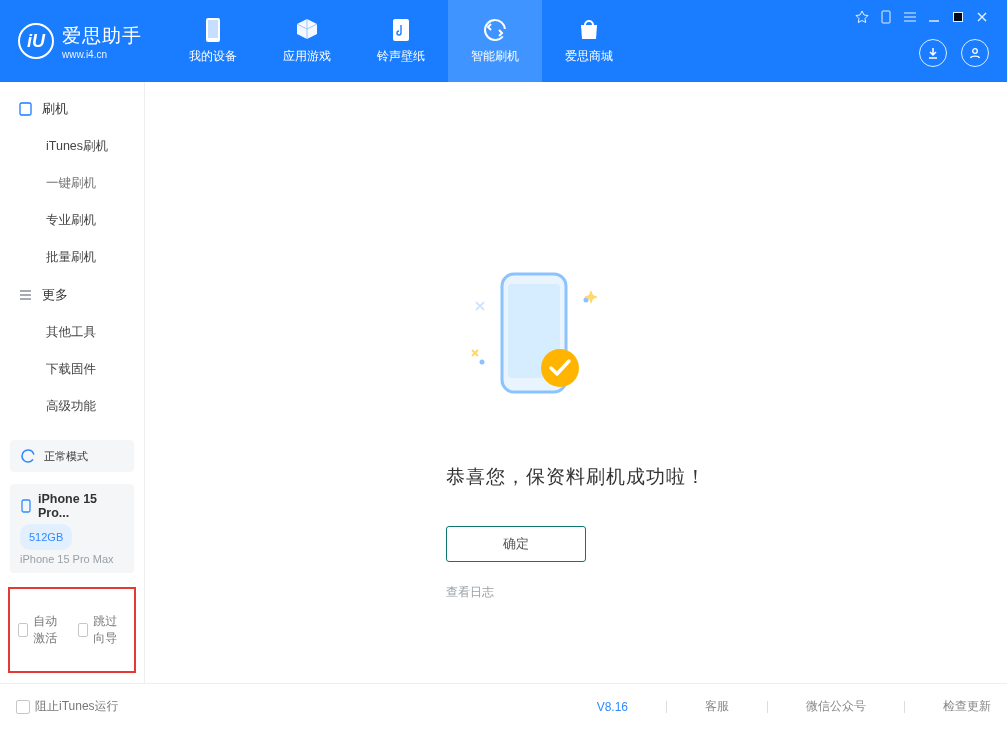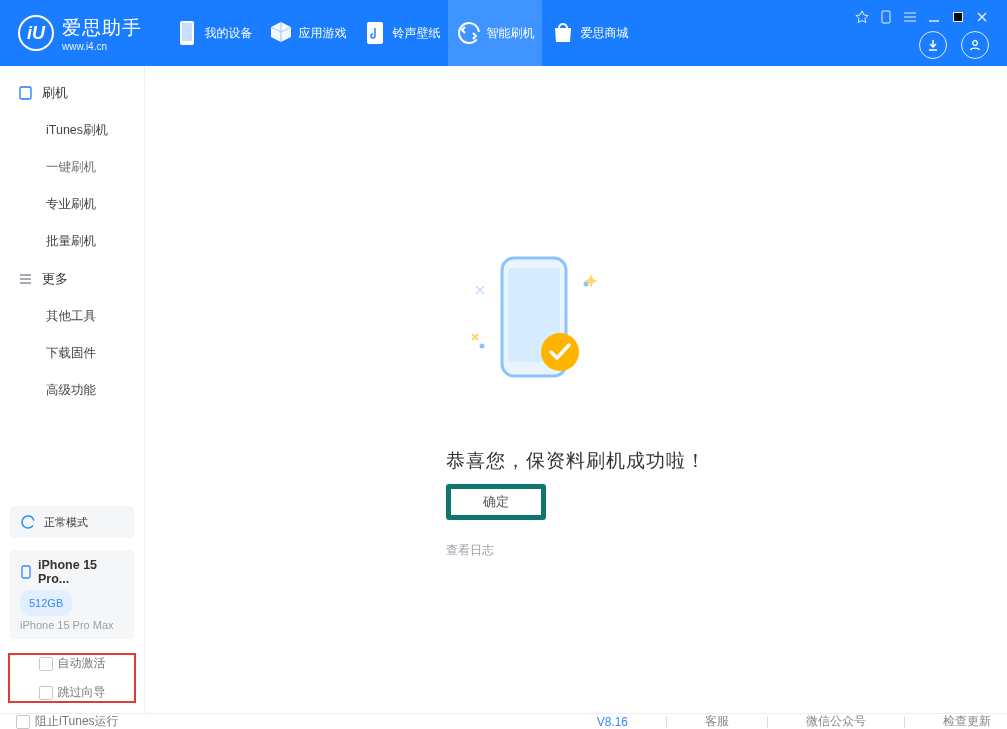--- a/index.html
+++ b/index.html
@@ -1,51 +1,51 @@
 <!DOCTYPE html>
 <html><head>
 <meta charset="utf-8">
 <style>
   * { box-sizing: border-box; margin: 0; padding: 0; }
   body { font-family: "Microsoft YaHei", Arial, sans-serif; font-size: 13px; color: #333; background: #fff; }
   .window { width: 1007px; height: 729px; display: flex; flex-direction: column; position: relative; }
-  .header { height: 66px; background: linear-gradient(to bottom, #1a7cff, #1a7cff); color: #fff; display: flex; align-items: center; padding: 0 18px; }
+  .header { height: 82px; background: linear-gradient(to bottom, #1a7cff, #1a7cff); color: #fff; display: flex; align-items: center; padding: 0 18px; }
   .logo-area { display: flex; align-items: center; gap: 8px; margin-right: 24px; }
   .logo-icon { width: 36px; height: 36px; border: 2px solid #fff; border-radius: 50%; display: flex; align-items: center; justify-content: center; font-weight: bold; font-size: 18px; font-style: italic; }
   .logo-text-line1 { font-size: 19px; font-weight: 500; letter-spacing: 1px; }
   .logo-text-line2 { font-size: 10px; opacity: .9; }
   .nav { display: flex; height: 100%; flex: 1; }
-  .nav-item { width: 94px; height: 100%; display: flex; flex-direction: row; align-items: center; justify-content: center; gap: 5px; cursor: pointer; font-size: 12px; }
+  .nav-item { width: 94px; height: 100%; display: flex; flex-direction: column; align-items: center; justify-content: center; gap: 5px; cursor: pointer; font-size: 12px; }
   .nav-item.active { background: #3f94ff; }
   .nav-icon { width: 26px; height: 26px; display: flex; align-items: center; justify-content: center; }
   .title-right { display: flex; align-items: center; gap: 14px; margin-left: auto; }
   .title-sys { display: flex; align-items: center; gap: 10px; position: absolute; top: 10px; right: 18px; }
   .tbtn { width: 14px; height: 14px; display:flex; align-items:center; justify-content:center; cursor: pointer; opacity:.9;}
   .round-btn { width: 28px; height: 28px; border: 1.6px solid rgba(255,255,255,.85); border-radius: 50%; display:flex; align-items:center; justify-content:center; cursor:pointer;}
   .body { flex: 1; display: flex; min-height:0;}
   .sidebar { width: 145px; border-right: 1px solid #eee; display:flex; flex-direction:column; padding-top: 8px;}
   .side-sec-head { display:flex; align-items:center; gap:10px; padding: 10px 18px; color:#333; font-size:13px; font-weight:500;}
   .side-sec-head .ico { width:14px; height:14px; display:flex; align-items:center; justify-content:center;}
   .side-item { padding: 10px 18px 10px 46px; font-size: 12.5px; color:#444; cursor:pointer;}
   .side-item.active { color: #737373; }
   .side-spacer { flex:1; }
   .mode-box { margin: 8px 10px; background: #f5f6f8; border-radius: 4px; display:flex; align-items:center; gap:8px; padding:8px 10px; font-size:11px; font-weight:500;}
   .device-box { margin: 4px 10px 8px; background:#f5f6f8; border-radius:4px; padding:8px 10px;}
   .device-title { font-weight:600; font-size:12.5px; display:flex; align-items:center; gap:6px;}
   .storage-badge { margin-top:4px; display:inline-block; background:#e1efff; color:#2f8bff; border-radius:10px; padding:7px 9px; font-size:11px;}
   .device-sub { color:#9aa0a6; font-size:11px; margin-top:3px;}
-  .check-row { margin: 6px 8px 10px; display:flex; align-items:center; gap:12px; padding:0 8px; border:2px solid #e53935;flex-direction:column;}
+  .check-row { margin: 6px 8px 10px; display:flex; align-items:center; gap:12px; padding:24px 8px; border:2px solid #e53935;}
   .chk { display:flex; align-items:center; gap:5px; font-size:12px; color:#777;}
   .chkbox { width:14px; height:14px; border:1px solid #c7c7c7; border-radius:2px; display:inline-block;}
   .main { flex:1; display:flex; flex-direction:column; align-items:center; position:relative;}
   .center-wrap { display:flex; flex-direction:column; margin-top: 170px;}
   .success-msg { margin-top: 42px; font-size: 19px; color: #333; letter-spacing: 1px;}
-  .ok-btn { margin-top: 10px; width: 100px; height: 36px; border:5px solid #0f766e; background:#fff; border-radius:3px; font-size:13px; cursor:pointer; color:#555;}
+  .ok-btn { margin-top: 36px; width: 140px; height: 36px; border:1px solid #0f766e; background:#fff; border-radius:3px; font-size:13px; cursor:pointer; color:#555;}
   .log-link { margin-top: 22px; font-size:12px; color:#9aa0a6; cursor:pointer;}
-  .footer { height: 16px; border-top:1px solid #eee; display:flex; align-items:center; padding:0 16px; font-size:12px; color:#888;}
+  .footer { height: 46px; border-top:1px solid #eee; display:flex; align-items:center; padding:0 16px; font-size:12px; color:#888;}
   .footer .left { display:flex; align-items:center; gap:6px;}
   .footer .right { margin-left:auto; display:flex; align-items:center; gap:18px;}
   .footer .right span { cursor:pointer;margin-left:20px;}
   .vdiv { width:1px; height:12px; background:#ddd;}
   svg { display:block;}
 </style>
 </head>
 <body>
 
 <div class="window">

